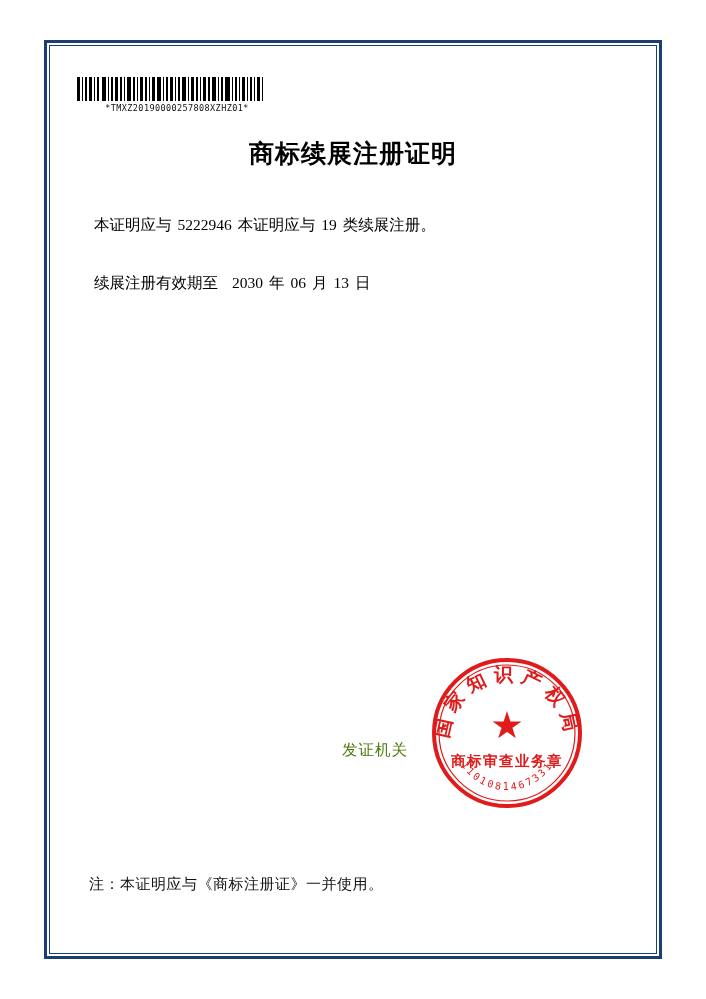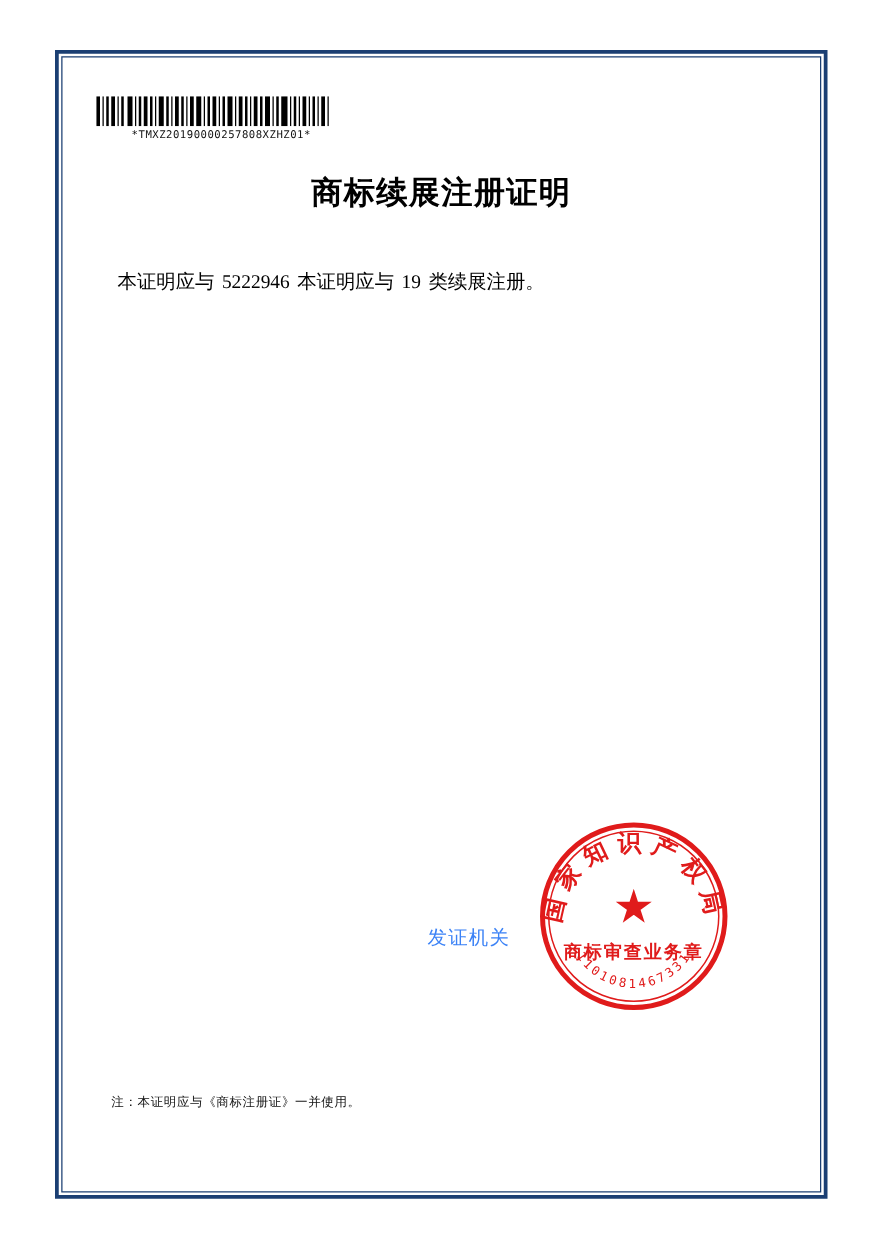--- a/index.html
+++ b/index.html
@@ -101,38 +101,38 @@
   .gap-sm { display: inline-block; width: 6px; }
   .gap-md { display: inline-block; width: 14px; }
 
   
   .issuer-label {
     position: absolute;
     left: 293px;
     top: 695px;
     font-size: 15.5px;
     letter-spacing: 1px;
-    color: #3b82f6;
+    color: #4d7c0f;
   }
 
   
   .seal {
     position: absolute;
     left: 382px;
     top: 612px;
     width: 152px;
     height: 152px;
   }
 
   
   .footnote {
     position: absolute;
     left: 40px;
     top: 830px;
-    font-size: 10px;
+    font-size: 15px;
     color: #111;
     letter-spacing: 0.5px;
   }
 </style>
 </head>
 <body>
 
 <div class="page">
 
   <div class="border-outer"></div>
@@ -190,20 +190,23 @@
       </svg>
       <div class="barcode-text">*TMXZ20190000257808XZHZ01*</div>
     </div>
 
     <div class="doc-title">商标续展注册证明</div>
 
     <div class="body-line line-1">
       <span>本证明应与</span><span class="gap-sm"></span><span>5222946</span><span class="gap-sm"></span><span>本证明应与</span><span class="gap-sm"></span><span>19</span><span class="gap-sm"></span><span>类续展注册。</span>
     </div>
 
+    <div class="body-line line-2">
+      <span>续展注册有效期至</span><span class="gap-md"></span><span>2030</span><span class="gap-sm"></span><span>年</span><span class="gap-sm"></span><span>06</span><span class="gap-sm"></span><span>月</span><span class="gap-sm"></span><span>13</span><span class="gap-sm"></span><span>日</span>
+    </div>
 
     <div class="issuer-label">发证机关</div>
 
     <svg class="seal" viewBox="0 0 152 152">
       <circle cx="76" cy="76" r="73" fill="none" stroke="#e01b1b" stroke-width="4"></circle>
       <circle cx="76" cy="76" r="68" fill="none" stroke="#e01b1b" stroke-width="1.2"></circle>
       <path id="arcTop" d="M 18 82 A 58 58 0 0 1 134 82" fill="none" stroke="none"></path>
       <text font-family="DejaVu Sans, Liberation Sans, sans-serif" font-size="19" font-weight="bold" fill="#e01b1b" letter-spacing="7">
         <textPath href="#arcTop" startOffset="50%" text-anchor="middle">国家知识产权局</textPath>
       </text>

